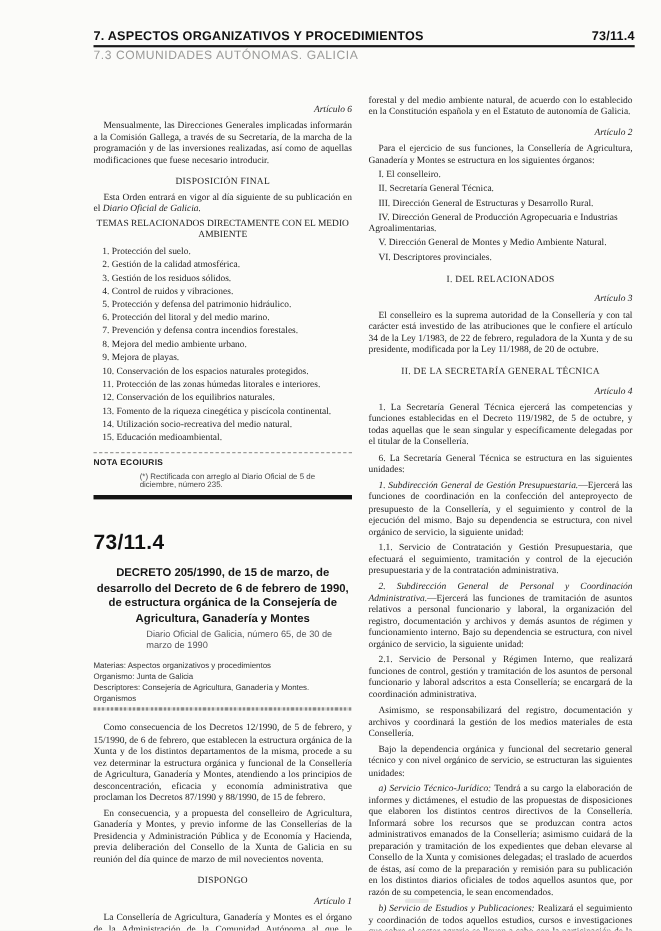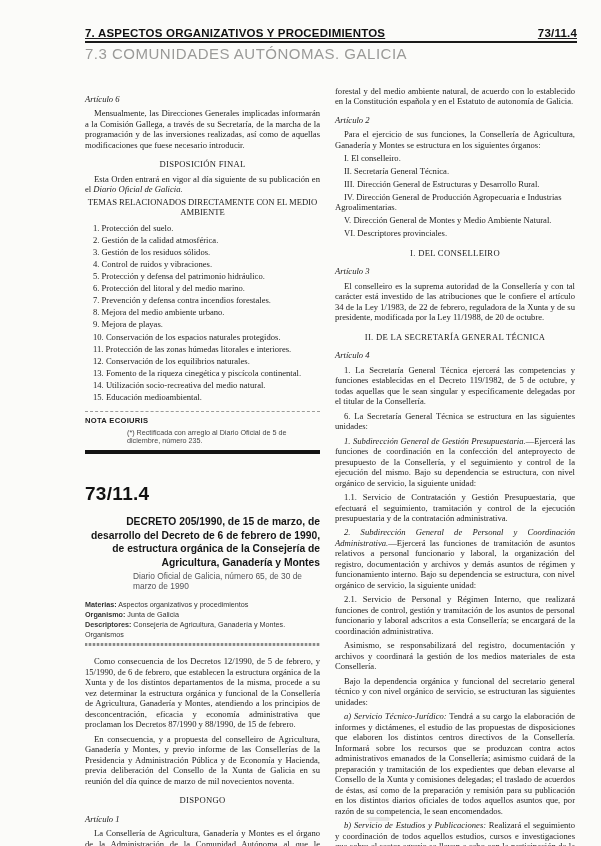--- a/index.html
+++ b/index.html
@@ -3,58 +3,58 @@
 <meta charset="utf-8">
 <style>
   * { margin:0; padding:0; box-sizing:border-box; }
   html,body { width:601px; height:846px; }
   body { background:#e9e9e7; font-family:"Liberation Serif", serif; }
   .page { position:relative; width:601px; height:846px; background:#fbfbf9; overflow:hidden; color:#1d1d1d; }
 
   
   .header { position:absolute; left:85px; top:27px; width:492px; }
   .header-row { display:flex; justify-content:space-between; align-items:flex-end;
-                border-bottom:2px solid #1a1a1a; padding-bottom:2px;text-decoration:underline; }
+                border-bottom:2px solid #1a1a1a; padding-bottom:2px; }
   .header-title, .header-ref { font-family:"Liberation Sans", sans-serif; font-weight:bold;
                 font-size:11.5px; letter-spacing:0.2px; color:#111; white-space:nowrap; }
-  .subsection { font-family:"Liberation Sans", sans-serif; font-size:15px; color:#9a9a98;
+  .subsection { font-family:"Liberation Sans", sans-serif; font-size:11px; color:#9a9a98;
                 margin-top:2px; letter-spacing:0.5px; }
 
   
   .col { position:absolute; top:86px; font-size:8.6px; line-height:1.22; text-align:justify;
          color:#222; }
   .col-left  { left:85px;  width:235px; }
   .col-right { left:335px; width:240px; }
 
   p.body { text-indent:9px; margin-top:4px; }
-  .art  { font-style:italic; text-align:left; margin:8px 0 4px; text-indent:0; }
+  .art  { font-style:italic; text-align:right; margin:8px 0 4px; text-indent:0; }
   .sect { text-align:center; margin:9px 0 4px; letter-spacing:0.3px; text-indent:0; }
   .anexo-title { font-style:italic; text-align:center; margin:9px 0 2px; }
   .anexo-sub { text-align:center; margin:2px 0 5px; }
   .anexo-list { padding-left:8px; }
   .anexo-item { margin-top:1.6px; text-align:left; white-space:nowrap; overflow:hidden; }
   .it { font-style:italic; }
 
   
   .note { margin-top:9px; font-family:"Liberation Sans", sans-serif; padding-top:4px;
           border-top:1px dashed #9b9b99; }
   .note-label { font-weight:bold; font-size:7.6px; letter-spacing:0.3px; color:#1a1a1a; }
   .note-text { font-size:7.2px; color:#454545; margin-top:3px; text-align:left;margin-left:42px; }
   .heavy-rule { height:4px; background:#141414; margin-top:4px; }
 
   
   .doc-number { font-family:"Liberation Sans", sans-serif; font-weight:bold; font-size:19px;
                 color:#111; margin-top:28px; letter-spacing:0.3px; }
   .decree-title { font-family:"Liberation Sans", sans-serif; font-weight:bold; font-size:10.3px;
-                line-height:1.3; margin-top:10px; text-align:right; color:#161616; }
+                line-height:1.3; margin-top:10px; text-align:center; color:#161616; }
   .decree-source { font-family:"Liberation Sans", sans-serif; font-size:8.4px; color:#55555a;
                 margin-top:2px; text-align:left;padding-left:48px; }
   .meta { font-family:"Liberation Sans", sans-serif; font-size:7.2px; line-height:1.35;
           margin-top:9px; color:#333; text-align:left; }
-  .meta b { font-weight:bold; }
+  .meta b { font-weight:normal; }
   .hatch-rule { height:3px; margin-top:4px;
           background:repeating-linear-gradient(90deg,#8c8c8a 0 2px,#d9d9d7 2px 4px); }
 
   .organ { text-indent:9px; margin-top:2.5px; text-align:left; }
 
   
   .footer-artifact { position:absolute; left:368px; top:817px; width:22px; height:4px;
           background:rgba(0,0,0,0.08); border-radius:2px; }
 </style>
 </head>
@@ -130,21 +130,21 @@
 
     <div>
         <div class="organ">I. El conselleiro.</div>
         <div class="organ">II. Secretaría General Técnica.</div>
         <div class="organ">III. Dirección General de Estructuras y Desarrollo Rural.</div>
         <div class="organ">IV. Dirección General de Producción Agropecuaria e Industrias Agroalimentarias.</div>
         <div class="organ">V. Dirección General de Montes y Medio Ambiente Natural.</div>
         <div class="organ">VI. Descriptores provinciales.</div>
       </div>
 
-    <div class="sect">I. DEL CONSELLEIRO</div>
+    <div class="sect">I. DEL RELACIONADOS</div>
     <div class="art">Artículo 3</div>
     <p class="body">El conselleiro es la suprema autoridad de la Consellería y con tal carácter está investido de las atribuciones que le confiere el artículo 34 de la Ley 1/1983, de 22 de febrero, reguladora de la Xunta y de su presidente, modificada por la Ley 11/1988, de 20 de octubre.</p>
 
     <div class="sect">II. DE LA SECRETARÍA GENERAL TÉCNICA</div>
     <div class="art">Artículo 4</div>
     <p class="body">1. La Secretaría General Técnica ejercerá las competencias y funciones establecidas en el Decreto 119/1982, de 5 de octubre, y todas aquellas que le sean singular y específicamente delegadas por el titular de la Consellería.</p>
     <p class="body">6. La Secretaría General Técnica se estructura en las siguientes unidades:</p>
 
     <p class="body"><span class="it">1. Subdirección General de Gestión Presupuestaria.</span><span>—Ejercerá las funciones de coordinación en la confección del anteproyecto de presupuesto de la Consellería, y el seguimiento y control de la ejecución del mismo. Bajo su dependencia se estructura, con nivel orgánico de servicio, la siguiente unidad:</span></p>
     <p class="body">1.1. Servicio de Contratación y Gestión Presupuestaria, que efectuará el seguimiento, tramitación y control de la ejecución presupuestaria y de la contratación administrativa.</p>

